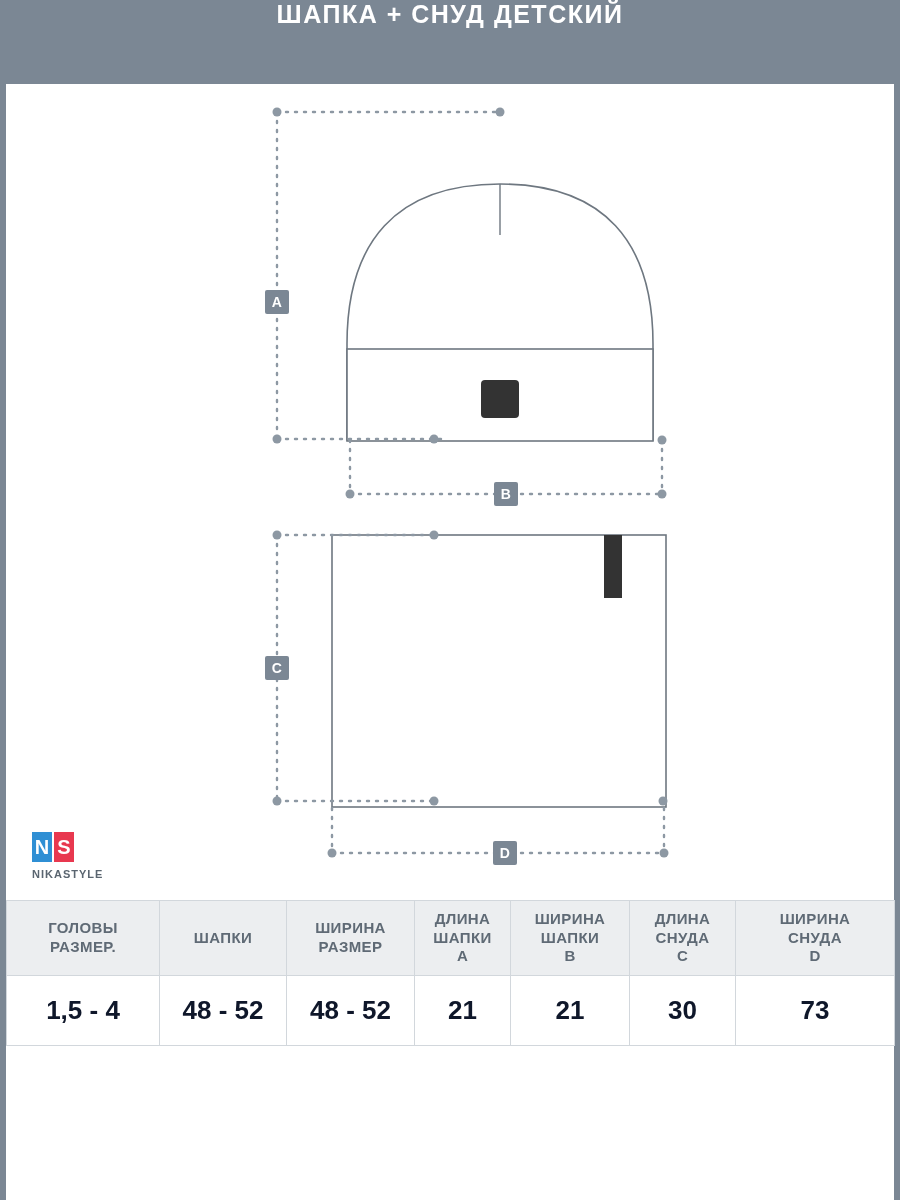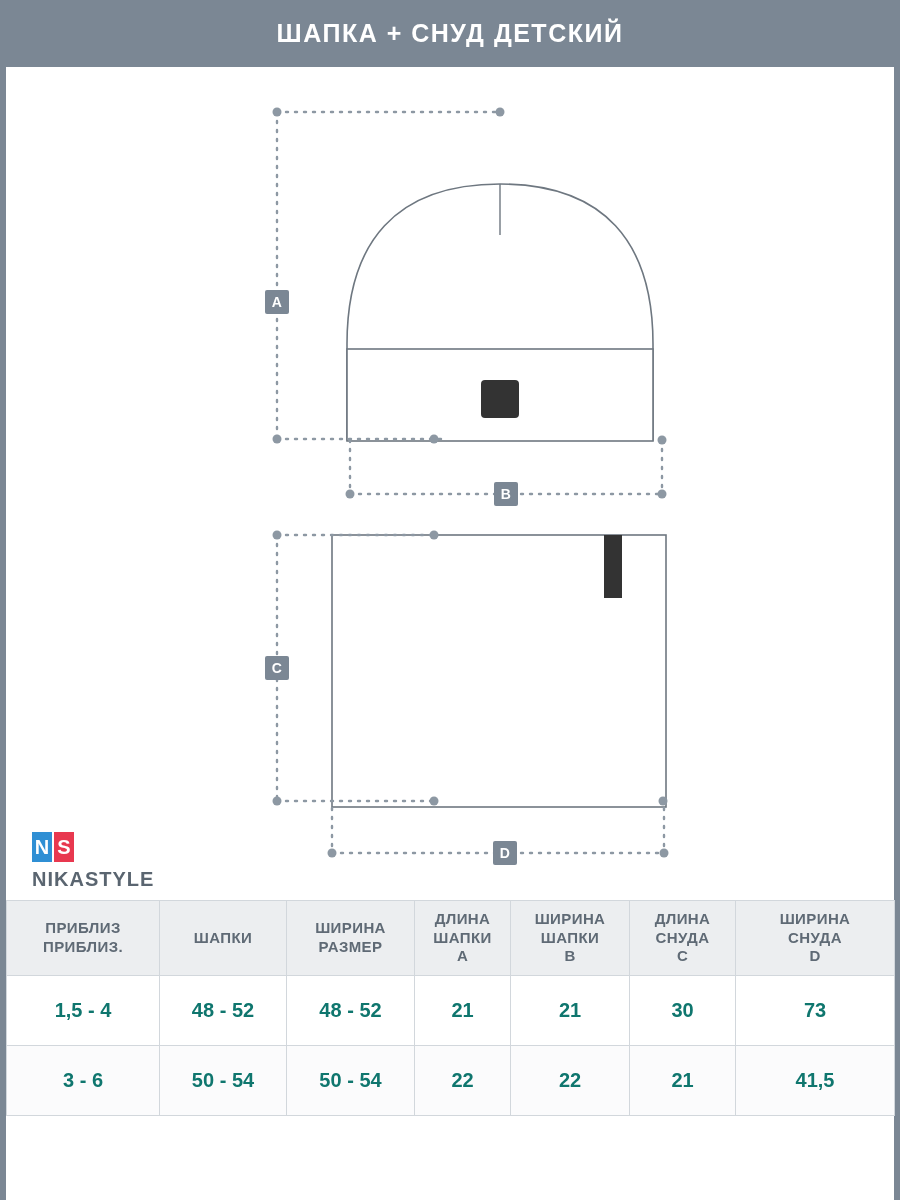--- a/index.html
+++ b/index.html
@@ -22,24 +22,24 @@
     border-left: 6px solid #7b8794;
     border-right: 6px solid #7b8794;
     background: #ffffff;
   }
   
   .header {
     position: absolute;
     top: 0;
     left: 0;
     width: 888px;
-    height: 67px;
+    height: 84px;
     background: #7b8794;
     display: flex;
-    align-items: center;
+    align-items: flex-start;
     justify-content: center;
   }
   .header-title {
     color: #ffffff;
     font-size: 25px;
     font-weight: bold;
     letter-spacing: 1.5px;
     text-transform: uppercase;
   }
 
@@ -104,21 +104,21 @@
     position: absolute;
     left: 22px; top: 0;
     width: 20px; height: 30px;
     color: #ffffff;
     font-size: 20px;
     font-weight: bold;
     display: flex; align-items: center; justify-content: center;
   }
   .brand-name {
     margin-top: 6px;
-    font-size: 20px;
+    font-size: 11px;
     font-weight: bold;
     color: #5a6570;
     letter-spacing: 1px;
   }
 
   
   .size-table {
     position: absolute;
     left: 0;
     top: 900px;
@@ -137,24 +137,24 @@
     background: #eceef0;
     font-size: 15px;
     font-weight: bold;
     line-height: 1.25;
     height: 72px;
     letter-spacing: 0.4px;
     color: #5f6a75;
   }
   .size-table tbody td {
     height: 67px;
-    font-size: 20px;
+    font-size: 26px;
     font-weight: bold;
     background: #ffffff;
-    color: #0f766e;
+    color: #0f172a;
   }
   .size-table tbody tr:nth-child(even) td {
     background: #fbfbfc;
   }
 </style>
 </head>
 <body>
 
 <div class="page">
 
@@ -238,22 +238,22 @@
       <col style="width:127px">
       <col style="width:128px">
       <col style="width:96px">
       <col style="width:119px">
       <col style="width:106px">
       <col style="width:159px">
     </colgroup>
     <thead>
       <tr>
         <th>
-          <span class="th-l1">ПРИБЛИЗ</span><br>
-          <span class="th-l2">ПРИБЛИЗ.</span>
+          <span class="th-l1">ГОЛОВЫ</span><br>
+          <span class="th-l2">РАЗМЕР.</span>
         </th>
         <th>
           <span class="th-l1">ШАПКИ</span>
         </th>
         <th>
           <span class="th-l1">ШИРИНА</span><br>
           <span class="th-l2">РАЗМЕР</span>
         </th>
         <th>
           <span class="th-l1">ДЛИНА</span><br>
@@ -280,25 +280,16 @@
     <tbody>
       <tr>
         <td>1,5 - 4</td>
         <td>48 - 52</td>
         <td>48 - 52</td>
         <td>21</td>
         <td>21</td>
         <td>30</td>
         <td>73</td>
       </tr>
-      <tr>
-        <td>3 - 6</td>
-        <td>50 - 54</td>
-        <td>50 - 54</td>
-        <td>22</td>
-        <td>22</td>
-        <td>21</td>
-        <td>41,5</td>
-      </tr>
     </tbody>
   </table>
 
 </div>
 
 </body></html>

